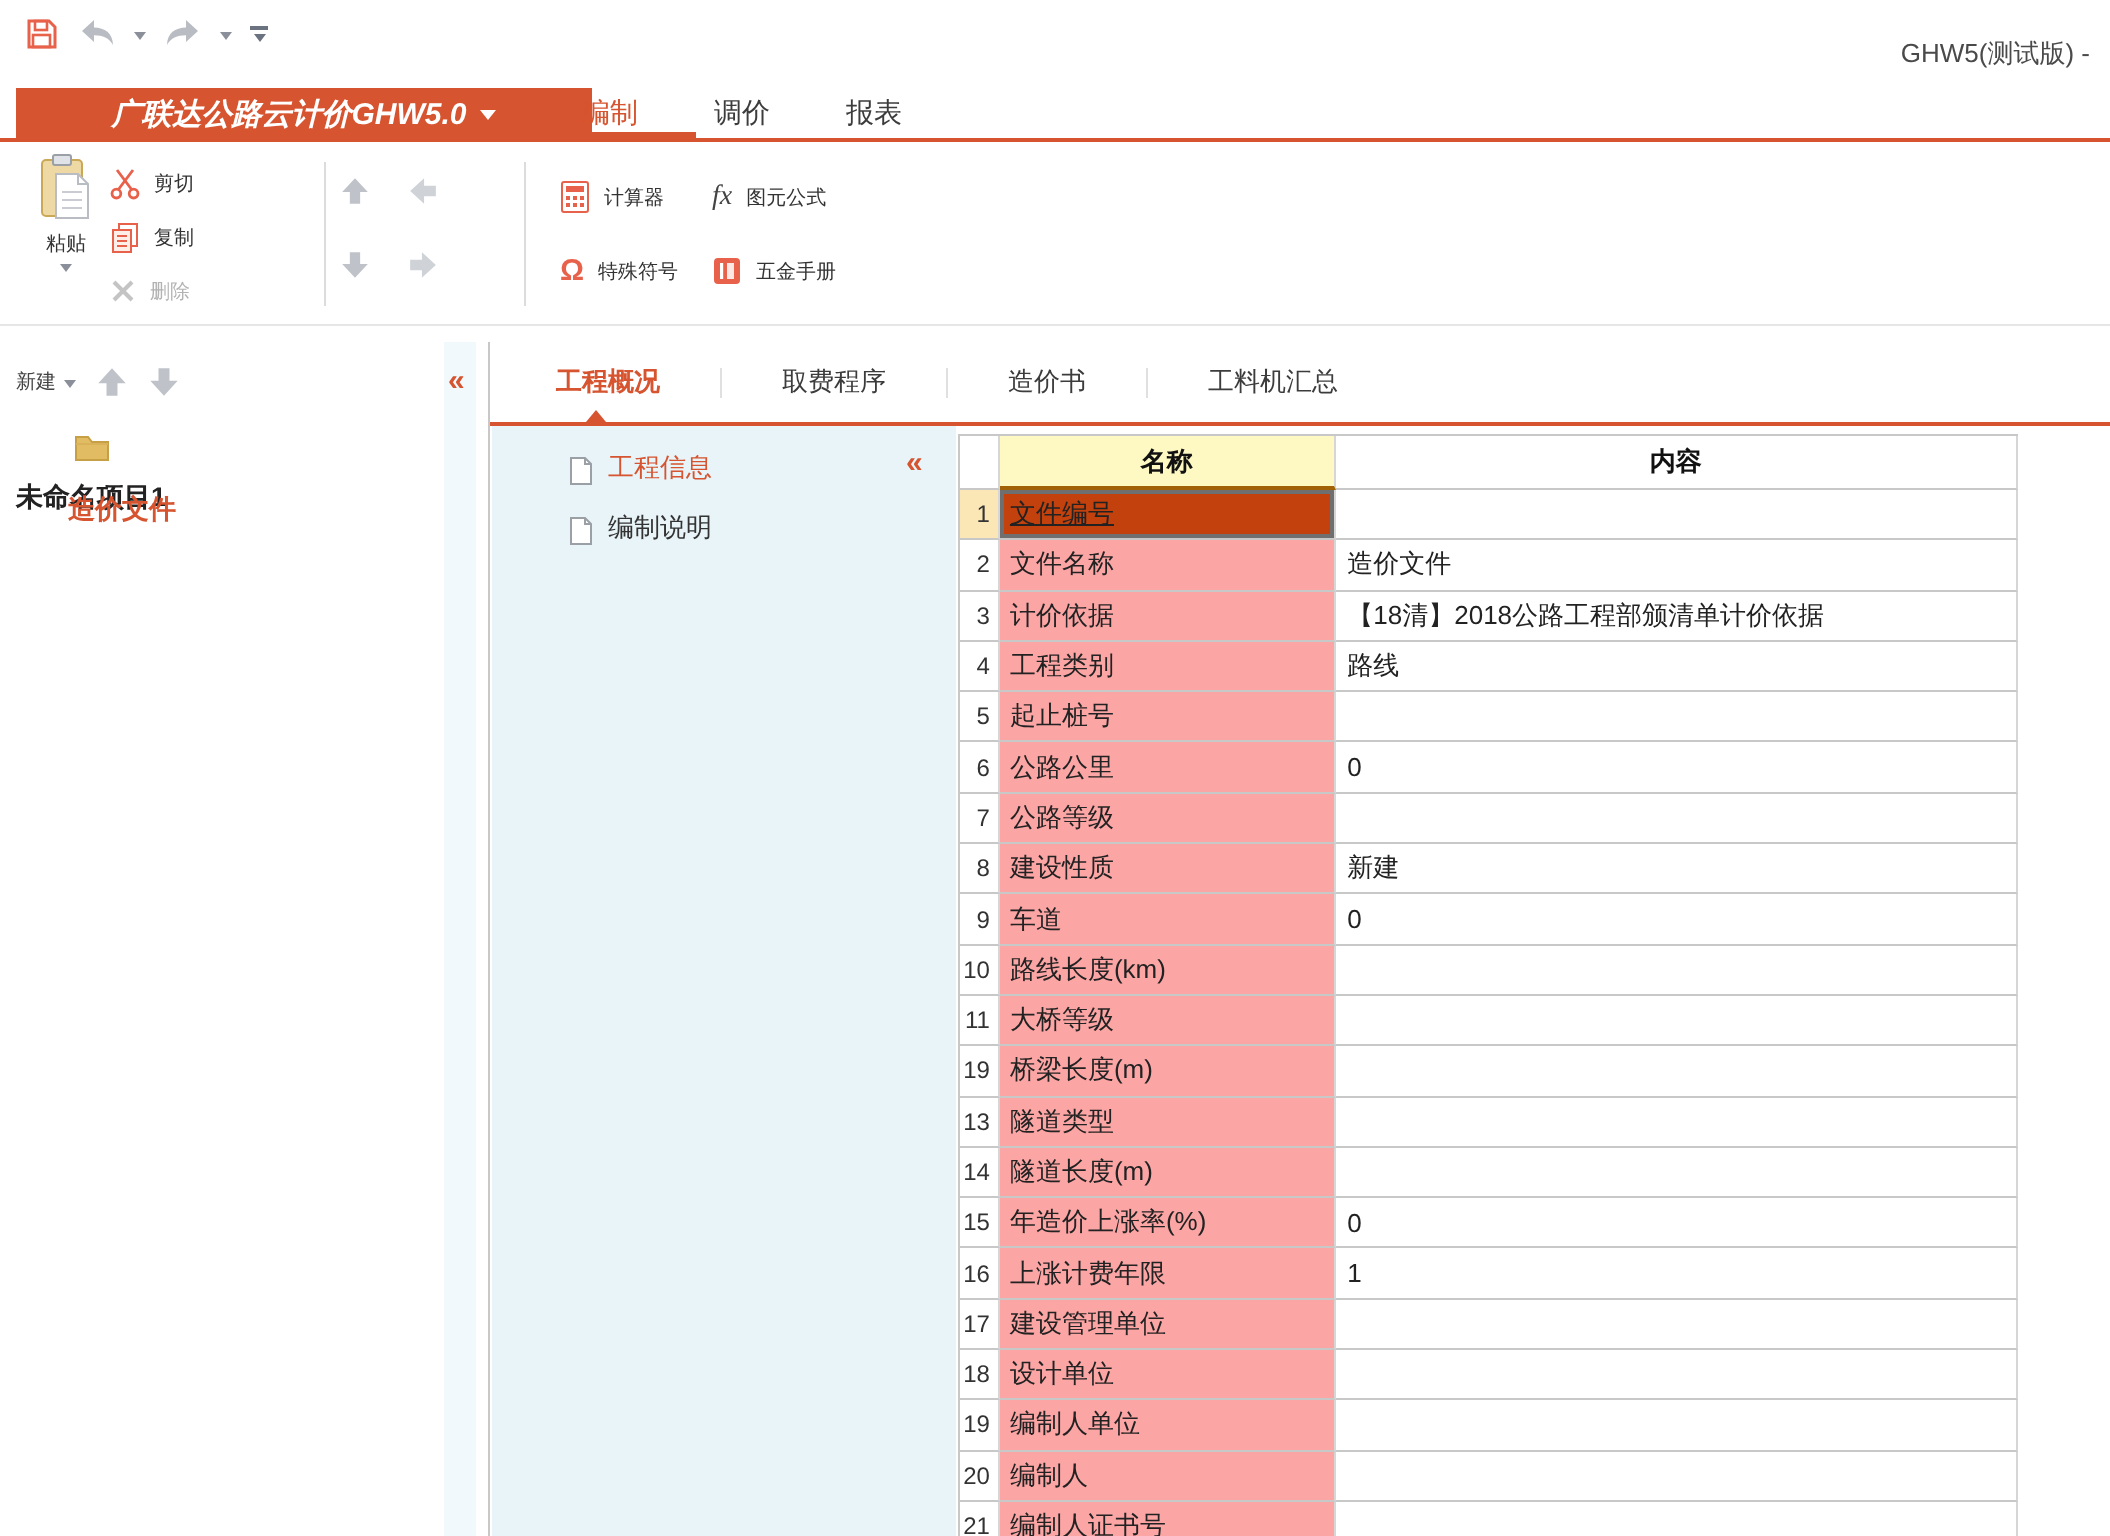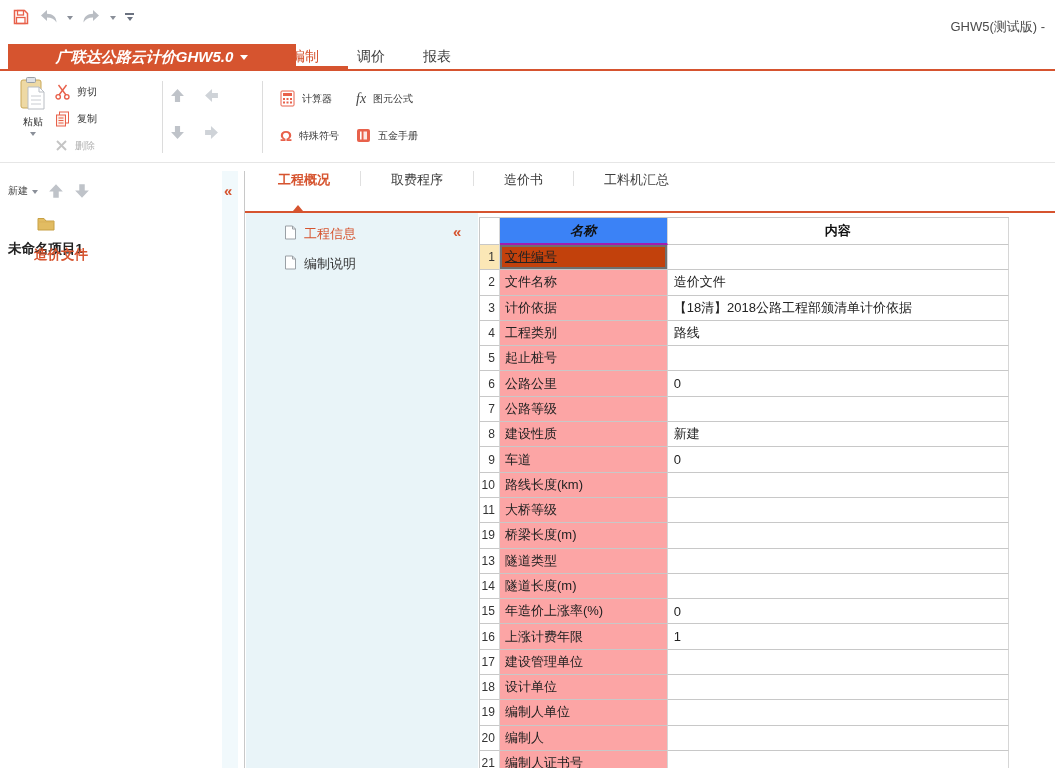--- a/index.html
+++ b/index.html
@@ -34,40 +34,40 @@
   #newbar{left:8px;top:183px;display:flex;align-items:center;gap:10px;}
   #newbar .rb-label{color:#444;}
   #tree-project{left:8px;top:216px;display:flex;align-items:center;gap:9px;font-size:13.5px;font-weight:bold;color:#222;flex-direction:column;}
   #tree-file{left:34px;top:246px;font-size:13.5px;font-weight:bold;color:#d6542f;}
   
   #strip{left:222px;top:171px;width:16px;height:597px;background:#f1f9fc;}
   .chev{color:#d6542f;font-size:15px;font-weight:bold;line-height:14px;}
   #strip .chev{position:absolute;left:2px;top:13px;}
   
   #main{left:244px;top:171px;width:811px;height:597px;border-left:1px solid #c8c8c8;box-sizing:border-box;background:#fff;}
-  #doctabs{position:absolute;left:18px;top:0;height:40px;display:flex;align-items:flex-start;gap:15px;}
+  #doctabs{position:absolute;left:18px;top:0;height:40px;display:flex;align-items:center;gap:15px;}
   .dtab{padding:0 15px;font-size:13px;color:#3c3c3c;cursor:default;}
   .dtab.active{color:#d6542f;font-weight:bold;}
   .dtab-sep{width:1px;height:15px;background:#e0e0e0;}
   #docline{position:absolute;left:0;top:40px;width:811px;height:2px;background:#d6542f;}
   #dtab-caret{position:absolute;left:48px;top:34px;width:0;height:0;
     border-left:5px solid transparent;border-right:5px solid transparent;border-bottom:6px solid #d6542f;}
   #subpanel{position:absolute;left:1px;top:42px;width:232px;height:555px;background:#e9f4f8;}
-  .nav-item{position:absolute;left:38px;display:flex;align-items:flex-start;gap:7px;font-size:13px;color:#333;cursor:default;}
+  .nav-item{position:absolute;left:38px;display:flex;align-items:flex-end;gap:7px;font-size:13px;color:#333;cursor:default;}
   .nav-item.active{color:#d6542f;}
   #subpanel .chev{position:absolute;left:207px;top:12px;}
   
   #grid{position:absolute;left:234px;top:46px;width:530px;border-top:1px solid #c8c8c8;border-left:1px solid #c8c8c8;box-sizing:border-box;}
   .gh{display:flex;height:27px;}
   .gh .cell{font-size:13px;font-weight:bold;color:#111;display:flex;align-items:center;justify-content:center;}
   .cell{box-sizing:border-box;border-right:1px solid #d6d6d6;border-bottom:1px solid #c8c8c8;overflow:hidden;white-space:nowrap;}
   .c-num{width:20px;}
   .c-name{width:168px;}
   .c-cont{width:342px;}
-  .gh .c-name{background:#3b82f6;border-bottom:2px solid #a21caf;font-style:italic;}
+  .gh .c-name{background:#fef9c3;border-bottom:2px solid #a16207;}
   .gh .c-num,.gh .c-cont{background:#fff;}
   .grow{display:flex;height:25.3px;}
   .grow .cell{font-size:13px;color:#222;display:flex;align-items:center;}
   .grow .c-num{justify-content:flex-end;padding-right:4px;font-size:12px;color:#333;background:#fff;}
   .grow .c-name{background:#fca5a5;padding-left:5px;}
   .grow .c-cont{background:#fff;padding-left:6px;}
   .grow.sel .c-num{background:#fbe7b6;}
   .grow.sel .c-name{box-shadow:inset 0 0 0 2px #6f6f6f;background:#c2410c;text-decoration:underline;}
   svg{display:block;}
 </style>

